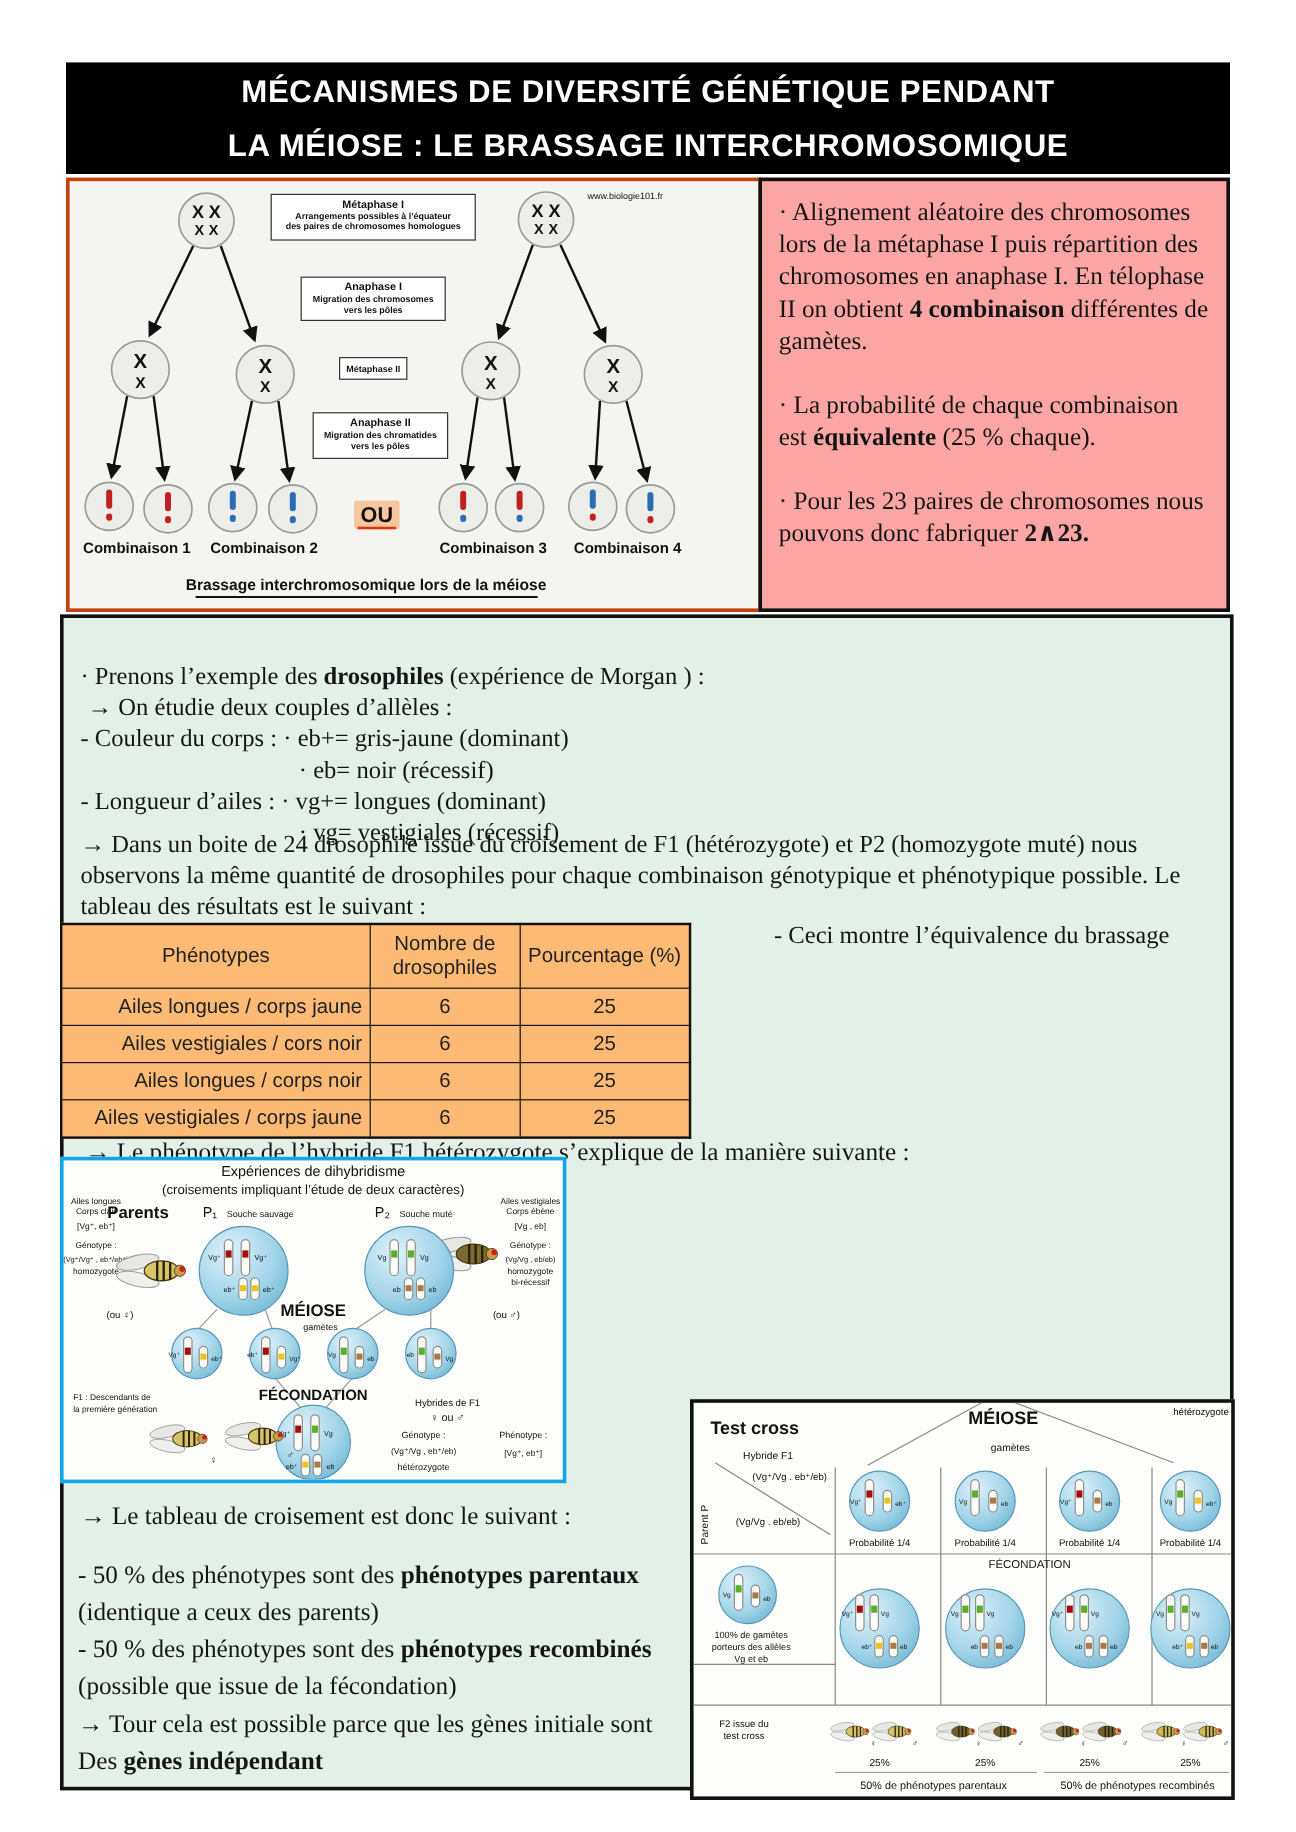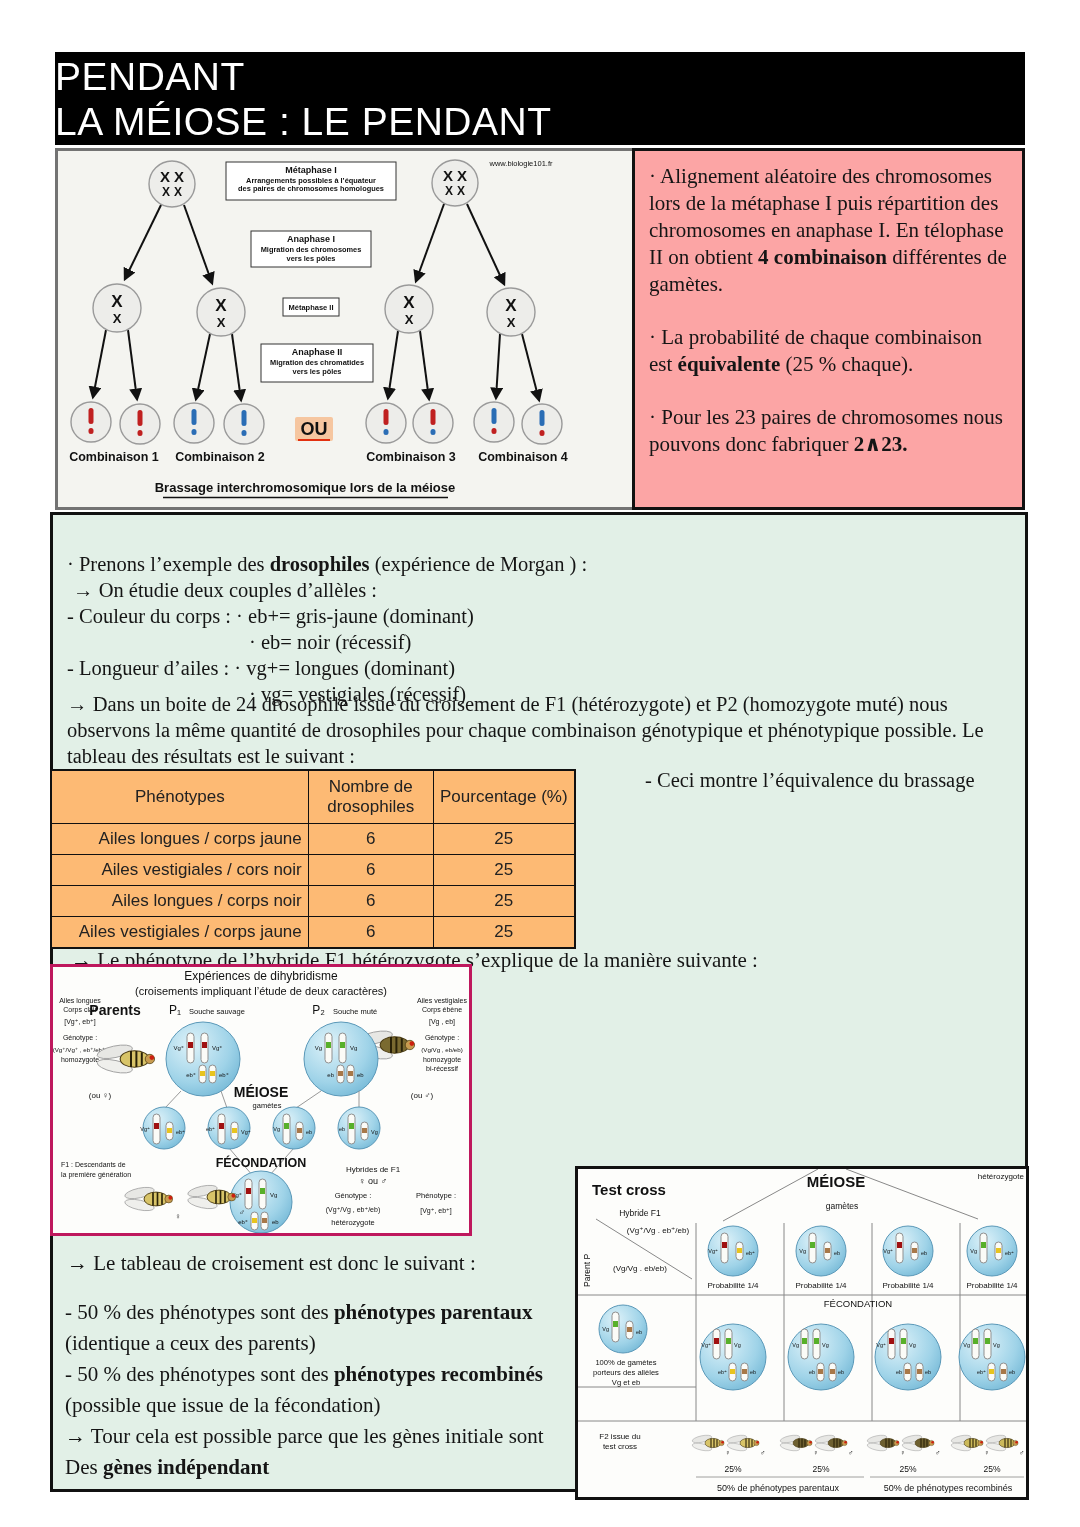--- a/index.html
+++ b/index.html
@@ -1,54 +1,54 @@
 <!DOCTYPE html>
 <html><head>
 <meta charset="utf-8">
 <style>
   html,body{margin:0;padding:0;background:#ffffff;}
   body{width:1080px;height:1527px;position:relative;font-family:"Liberation Serif","DejaVu Serif",serif;color:#151515;}
   .abs{position:absolute;}
   .title-bar{left:55px;top:52px;width:970px;height:93px;background:#000;color:#fff;
-    font-family:"Liberation Sans","DejaVu Sans",sans-serif;font-weight:normal;font-size:39px;
+    font-family:"Liberation Sans","DejaVu Sans",sans-serif;font-weight:bold;font-size:26px;
     display:flex;flex-direction:column;justify-content:center;align-items:center;line-height:45px;letter-spacing:0.5px;}
-  .diagram-box{left:55px;top:148px;width:580px;height:362px;background:#f4f4f0;border:3px solid #737373;box-sizing:border-box;}
+  .diagram-box{left:55px;top:148px;width:580px;height:362px;background:#f4f4f0;border:3px solid #c2410c;box-sizing:border-box;}
   .pink-box{left:632px;top:148px;width:393px;height:362px;background:#fca5a5;border:3px solid #111;box-sizing:border-box;
     padding:12px 14px;font-size:21px;line-height:27px;}
   .pink-box p{margin:0 0 26px 0;}
   .green-box{left:50px;top:512px;width:978px;height:980px;background:#e2f0e7;border:3px solid #111;box-sizing:border-box;}
   .intro{left:14px;top:10px;font-size:20.5px;line-height:26px;margin-top:26px;}
   .indent1{padding-left:6px;}
   .indent2{padding-left:182px;}
   .para{left:14px;top:176px;width:952px;font-size:20.5px;line-height:26px;}
   .ftable{left:-3px;top:254px;width:526px;border-collapse:collapse;background:#fdba74;
     font-family:"Liberation Sans","DejaVu Sans",sans-serif;font-size:17px;color:#222;}
   .ftable th,.ftable td{border:1.6px solid #111;padding:2px 6px;}
   .ftable{border:2.5px solid #111;}
   .ftable th{font-weight:normal;text-align:center;height:48px;}
   .ftable td{height:26px;text-align:right;}
   .ftable td.c{text-align:center;}
   .table-note{left:592px;top:252px;width:400px;font-size:20.5px;line-height:26px;}
   .f1-line{left:18px;top:433px;font-size:21px;}
-  .dihybrid-box{left:-3px;top:449px;width:422px;height:272px;background:#fdfdfb;border:3px solid #be185d;box-sizing:border-box;}
+  .dihybrid-box{left:-3px;top:449px;width:422px;height:272px;background:#fdfdfb;border:3px solid #0ea5e9;box-sizing:border-box;}
   .hybrid-note{left:462px;top:470px;width:528px;font-size:21px;line-height:27px;}
   .cross-line{left:14px;top:736px;font-size:21px;}
   .bullets{left:12px;top:782px;width:535px;font-size:21px;line-height:31px;}
   .final{left:12px;top:906px;width:535px;font-size:21px;line-height:31px;}
   .testcross-box{left:522px;top:651px;width:454px;height:334px;background:#fdfdfb;border:3px solid #111;box-sizing:border-box;}
   svg{display:block;}
   svg text{fill:#111;font-family:"Liberation Sans","DejaVu Sans",sans-serif;}
   b{font-weight:bold;}
 </style>
 </head>
 <body>
 
 <div class="abs title-bar">
   <div>MÉCANISMES DE DIVERSITÉ GÉNÉTIQUE PENDANT</div>
-  <div>LA MÉIOSE : LE PENDANT INTERCHROMOSOMIQUE</div>
+  <div>LA MÉIOSE : LE BRASSAGE INTERCHROMOSOMIQUE</div>
 </div>
 
 <div class="abs diagram-box">
 <svg viewBox="0 0 574 356" width="574" height="356">
   <defs>
     <marker id="ah" viewBox="0 0 10 10" refX="8" refY="5" markerWidth="6.5" markerHeight="6.5" orient="auto-start-reverse">
       <path d="M0,0L10,5L0,10z" fill="#111"></path>
     </marker>
     <radialGradient id="cellblue" cx="35%" cy="30%" r="80%">
       <stop offset="0%" stop-color="#def2f9"></stop>

